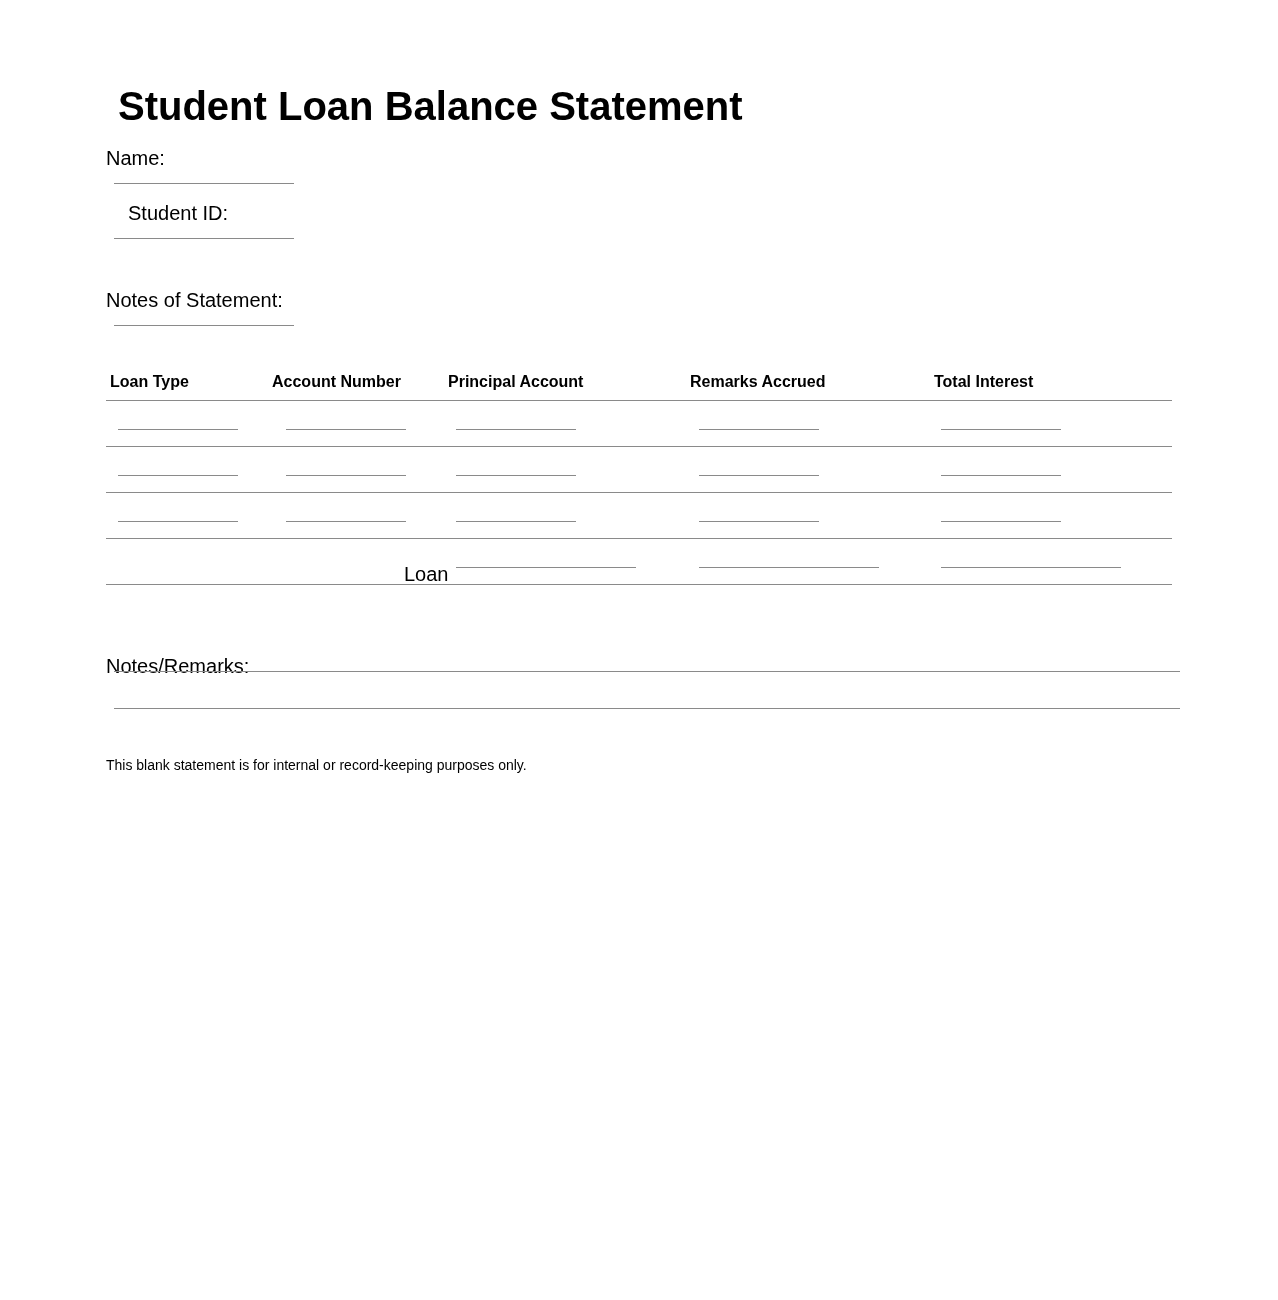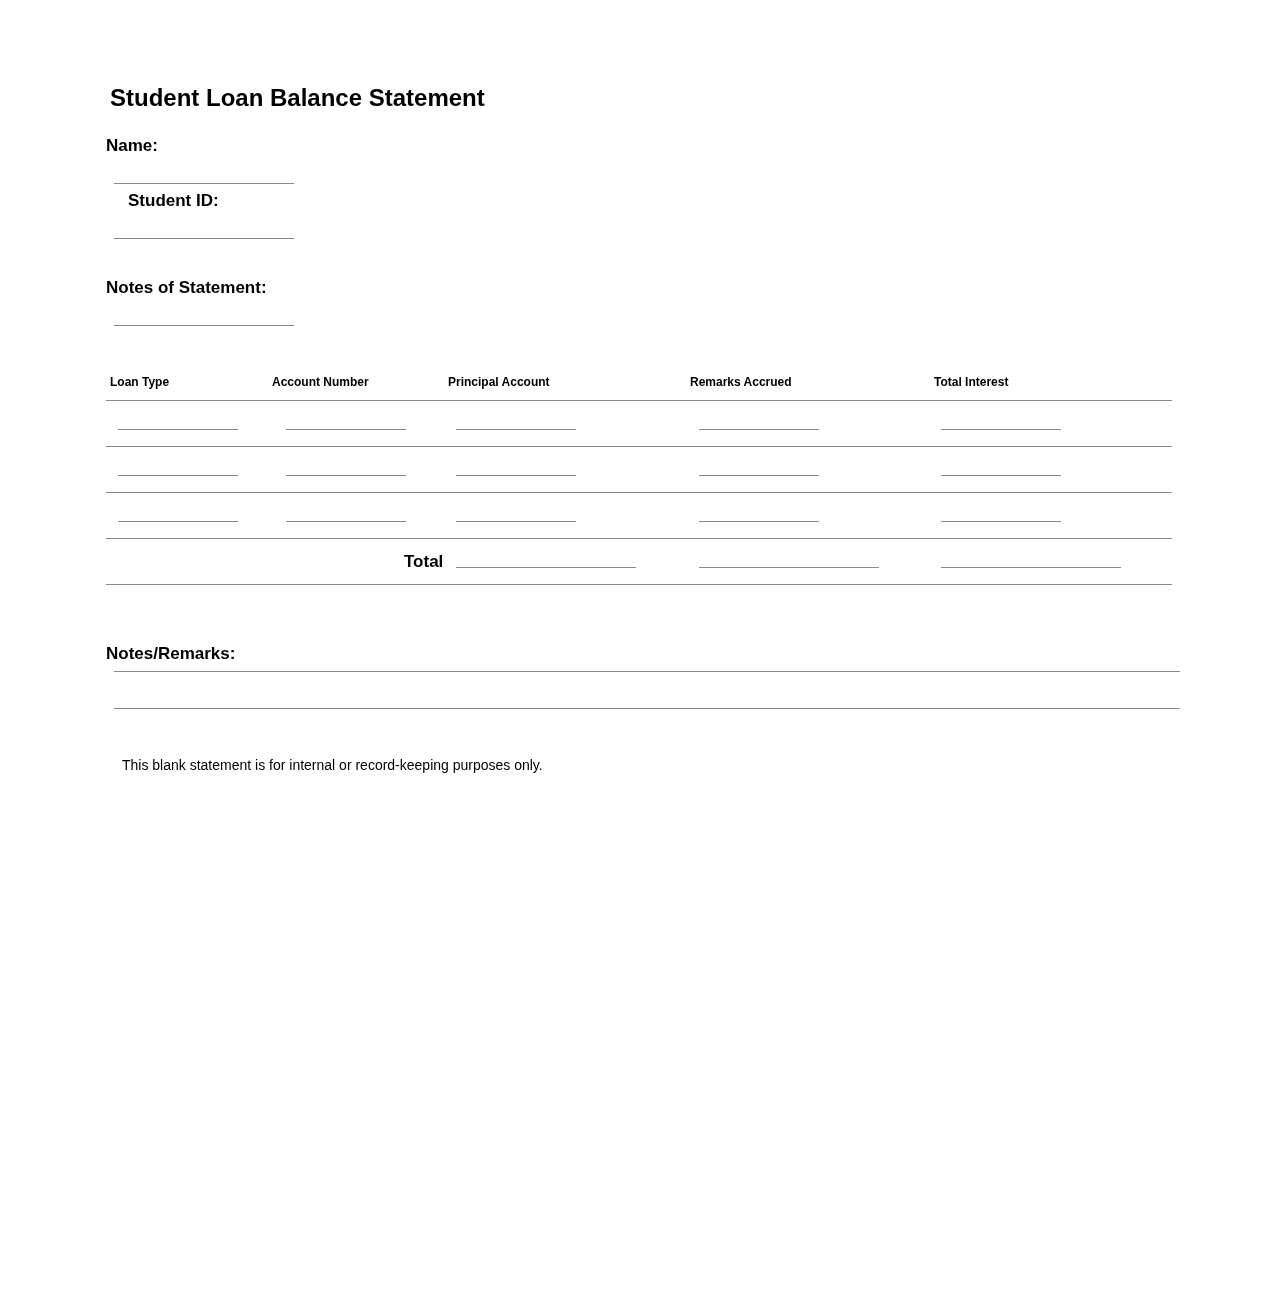--- a/index.html
+++ b/index.html
@@ -2,32 +2,32 @@
 <html><head>
   <meta charset="utf-8">
   <style>
     html, body { margin: 0; padding: 0; background: #ffffff; }
     body {
       width: 1278px; height: 1300px; position: relative;
       font-family: "Liberation Sans", sans-serif; color: #000;
     }
     .page { position: absolute; left: 106px; top: 0; width: 1074px; }
     h1 {
-      position: absolute; left: 0; top: 74px; margin: 4px;
-      font-size: 24px; font-weight: bold; line-height: 40px; white-space: nowrap;
+      position: absolute; left: 0; top: 74px; margin: 12px;
+      font-size: 40px; font-weight: bold; line-height: 40px; white-space: nowrap;
     }
-    .label { position: absolute; font-size: 17px; font-weight: bold; line-height: 20px; white-space: nowrap; }
+    .label { position: absolute; font-size: 20px; font-weight: normal; line-height: 20px; white-space: nowrap; margin-top: 12px; }
     .field-input {
       position: absolute; border: none; border-bottom: 1px solid #8a8a8a;
       background: transparent; padding: 0; height: 22px; outline: none;
       font-family: "Liberation Sans", sans-serif; font-size: 14px;
     }
-    .th { position: absolute; top: 372px; font-size: 12px; font-weight: bold; line-height: 20px; white-space: nowrap; }
+    .th { position: absolute; top: 372px; font-size: 16px; font-weight: bold; line-height: 20px; white-space: nowrap; }
     .rule { position: absolute; left: 0; width: 1066px; border-top: 1px solid #8a8a8a; height: 0; }
-    .footer { position: absolute; left: 16px; top: 756px; font-size: 14px; line-height: 18px; white-space: nowrap; }
+    .footer { position: absolute; left: 0; top: 756px; font-size: 14px; line-height: 18px; white-space: nowrap; }
   </style>
 </head>
 <body>
 
 <div class="page">
 
   <h1>Student Loan Balance Statement</h1>
 
   <div class="label" style="left:0; top:136px;">Name:</div>
   <input class="field-input" style="left: 8px; top: 161px; width: 180px;" value="">
@@ -68,21 +68,21 @@
     <div>
       <input class="field-input" style="left: 12px; top: 499px; width: 120px;" value="">
       <input class="field-input" style="left: 180px; top: 499px; width: 120px;" value="">
       <input class="field-input" style="left: 350px; top: 499px; width: 120px;" value="">
       <input class="field-input" style="left: 593px; top: 499px; width: 120px;" value="">
       <input class="field-input" style="left: 835px; top: 499px; width: 120px;" value="">
     </div>
     <div class="rule" style="top:538px;"></div>
 
     <div>
-      <div class="label" style="left:298px; top:552px;">Total</div>
+      <div class="label" style="left:298px; top:552px;">Loan</div>
       <input class="field-input" style="left: 350px; top: 545px; width: 180px;" value="">
       <input class="field-input" style="left: 593px; top: 545px; width: 180px;" value="">
       <input class="field-input" style="left: 835px; top: 545px; width: 180px;" value="">
     </div>
     <div class="rule" style="top:584px;"></div>
   </div>
 
   <div class="label" style="left:0; top:644px;">Notes/Remarks:</div>
   <input class="field-input" style="left: 8px; top: 649px; width: 1066px;" value="">
   <input class="field-input" style="left: 8px; top: 686px; width: 1066px;" value="">

